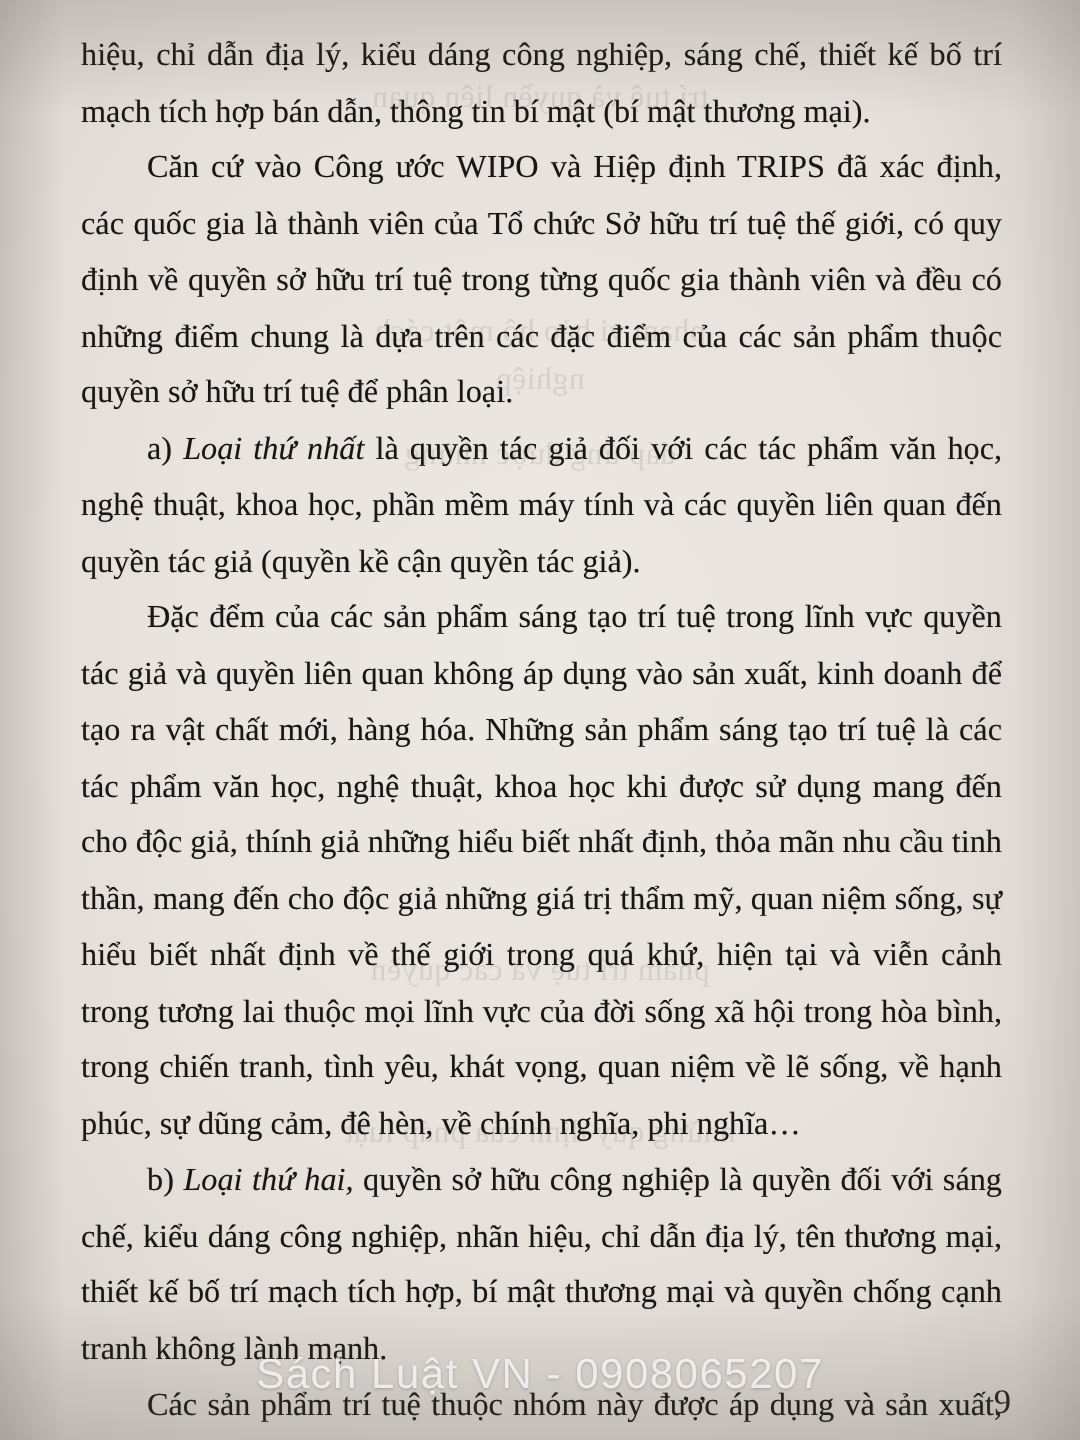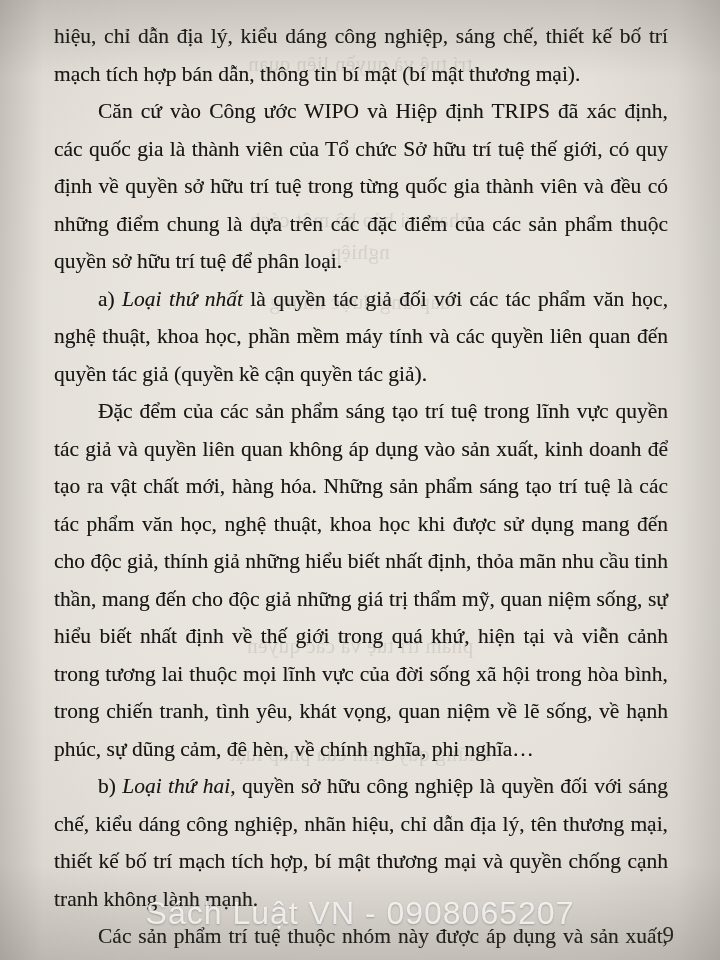--- a/index.html
+++ b/index.html
@@ -68,21 +68,21 @@
   }
   em.it {
     font-style: italic;
   }
   #watermark {
     position: absolute;
     left: 0;
     right: 0;
     bottom: 28px;
     text-align: center;
-    font-size: 32px;
+    font-size: 28px;
     color: rgba(255,255,255,0.78);
     letter-spacing: 1px;
     z-index: 6;
     font-family: "Liberation Sans", sans-serif;
     text-shadow: 0 1px 2px rgba(80,75,70,0.35);
   }
   #page-number {
     position: absolute;
     right: 46px;
     bottom: 12px;

